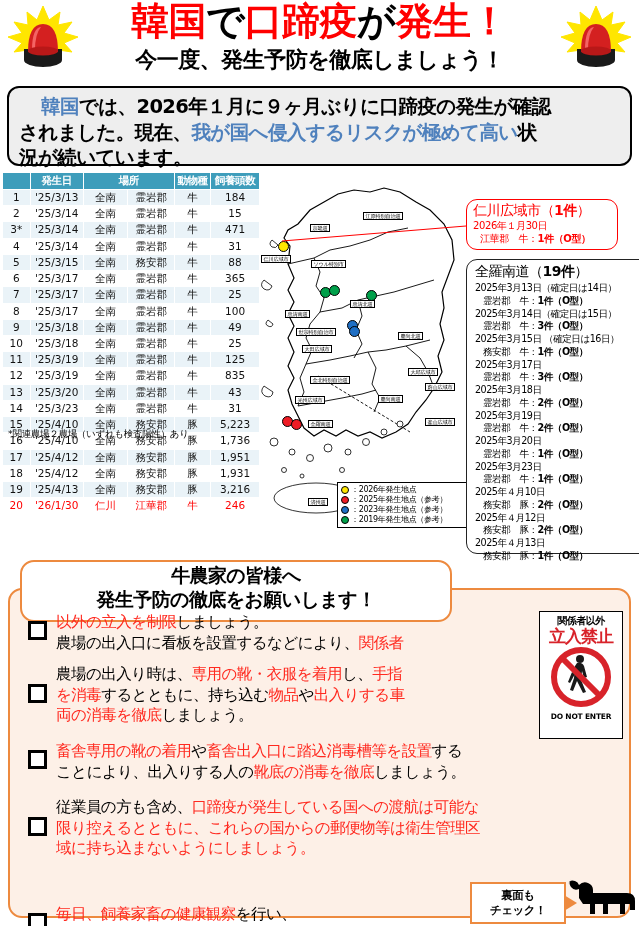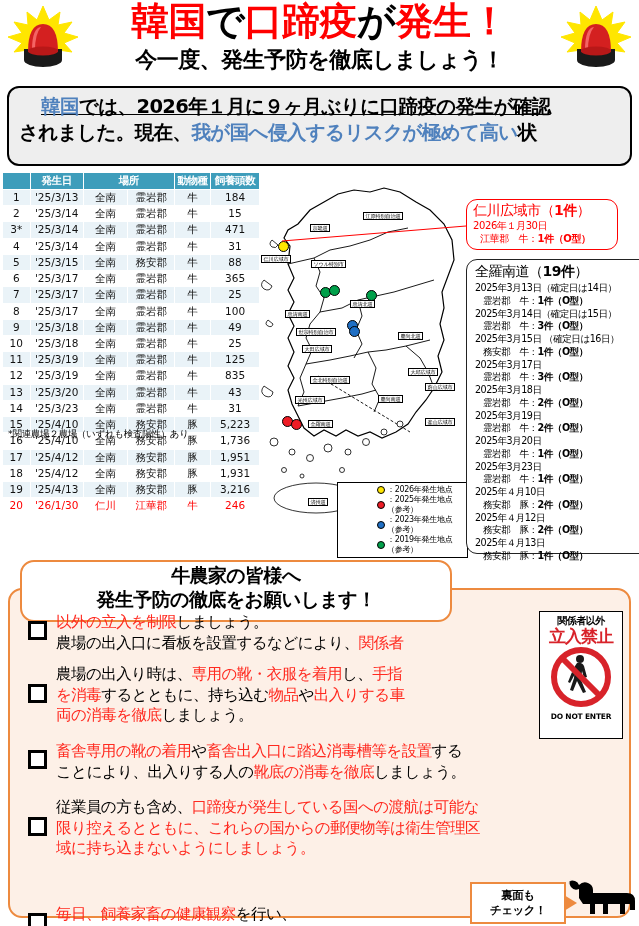--- a/index.html
+++ b/index.html
@@ -33,21 +33,21 @@
 
   
   #intro-box {
     position:absolute; left:7px; top:86px; width:625px; height:80px;
     background:#eeeeee; border:2px solid #000; border-radius:12px;
     padding:6px 10px 4px 10px;
     font-size:19.5px; font-weight:bold; line-height:1.32;
     color:#000; letter-spacing:-0.6px;
   }
   #intro-box .hl { color:#4f81bd; }
-  #intro-box .ind { padding-left:22px;text-decoration:underline; }
+  #intro-box .ind { padding-left:22px; }
 
   
   #table-wrap { position:absolute; left:2px; top:172px; width:258px; }
   table#outbreak-table { border-collapse:collapse; width:258px; font-size:10.5px; }
   table#outbreak-table th {
     background:#3e9dbb; color:#fff; font-weight:bold; font-size:10.5px;
     border:1px solid #fff; padding:1px 0; text-align:center; letter-spacing:-0.4px;
   }
   table#outbreak-table td {
     border:1px solid #ffffff; padding:0px 2px; text-align:center;
@@ -74,21 +74,21 @@
     border:0.6px solid #000; padding:0.5px 1.5px; white-space:nowrap;
     letter-spacing:-0.2px; line-height:1;
   }
   .dot { position:absolute; border-radius:50%; border:1px solid #000; }
 
   
   #map-legend {
     position:absolute; left:337px; top:482px; width:131px;
     background:#fff; border:1.4px solid #000; padding:2px 3px;
   }
-  .legend-row { display:flex; align-items:center; font-size:8px; line-height:1.25; letter-spacing:-0.3px;margin-left:36px; }
+  .legend-row { display:flex; align-items:center; font-size:8px; line-height:1.25; letter-spacing:-0.3px; }
   .legend-dot { width:8px; height:8px; border-radius:50%; border:1px solid #000; margin-right:2px; flex:none; }
 
   
   #incheon-box {
     position:absolute; left:466px; top:199px; width:152px;
     border:1.6px solid #ff0000; border-radius:11px; background:#fff;
     padding:2px 6px 3px 6px; color:#ff0000;
   }
   #incheon-box .ttl { font-size:14px; font-weight:normal; letter-spacing:-0.5px; }
   #incheon-box .ttl b { font-weight:bold; }
@@ -192,20 +192,21 @@
 
   <div id="title-block">
     <div id="main-title"><span class="r">韓国</span><span class="k">で</span><span class="r">口蹄疫</span><span class="k">が</span><span class="r">発生！</span></div>
     <div id="sub-title">今一度、発生予防を徹底しましょう！</div>
   </div>
 </div>
 
 <div id="intro-box">
   <div class="ind" id="intro-l1"><span class="hl">韓国</span><span>では、2026年１月に９ヶ月ぶりに口蹄疫の発生が確認</span></div>
   <div id="intro-l2"><span>されました。現在、</span><span class="hl">我が国へ侵入するリスクが極めて高い</span><span>状</span></div>
+  <div id="intro-l3"><span>況が続いています。</span></div>
 </div>
 
 <div id="table-wrap">
   <table id="outbreak-table">
     <thead>
       <tr>
         <th></th>
         <th>発生日</th>
         <th colspan="2">場所</th>
         <th>動物種</th>

